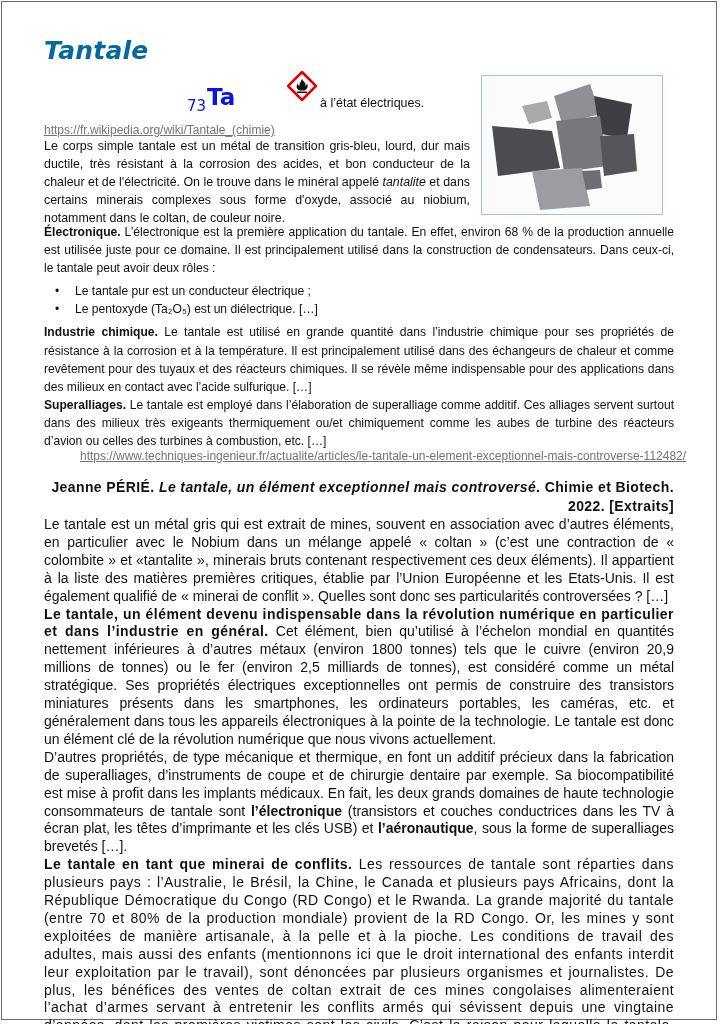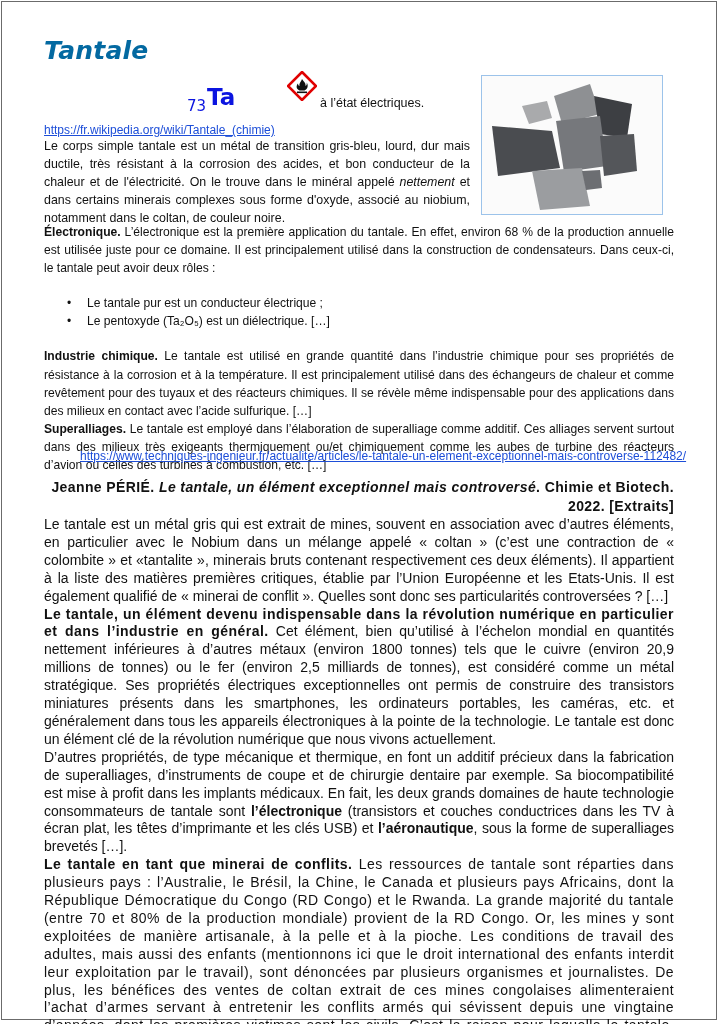--- a/index.html
+++ b/index.html
@@ -9,27 +9,27 @@
            border:1.5px solid #6b6b6b; box-sizing:border-box; }
   .title { position:absolute; left:44px; top:36px; font-weight:bold; color:#0369a1;
            font-size:25px; font-family:"DejaVu Sans", sans-serif; letter-spacing:0.2px;font-style:italic; }
   .symbol { position:absolute; left:187px; top:40px; color:#0b14e0; font-weight:bold;
             font-family:"DejaVu Sans", sans-serif; font-size:23px;margin-top:44px; }
   .symbol .z { font-size:15px; font-weight:normal; position:relative; top:6px; margin-right:1px; }
   .hazard { position:absolute; left:287px; top:71px; width:30px; height:30px; }
   .hazard-text { position:absolute; left:320px; top:96px; font-size:12.5px; }
   .photo { position:absolute; left:481px; top:75px; width:182px; height:140px;
            border:1px solid #9cc3ea; box-sizing:border-box; overflow:hidden; background:#f7f7f7; }
-  a.link { color:#1d4ed8; text-decoration:underline; font-size:12px; }
+  a.link { color:#737373; text-decoration:underline; font-size:12px; }
   .wiki-link { position:absolute; left:44px; top:123px; }
   .block { position:absolute; left:44px; font-size:12.4px; line-height:18.1px; text-align:justify; }
   .intro { top:137px; width:426px; }
   .p { margin:0; }
   .b { font-weight:bold;margin-top:24px; }
-  ul.bul { margin:17px; padding:0; list-style:none; }
+  ul.bul { margin:5px; padding:0; list-style:none; }
   ul.bul li { position:relative; padding-left:26px; }
   ul.bul li:before { content:"•"; position:absolute; left:6px; }
   .sec1 { top:223px; width:630px; font-size:12.1px; }
   .link2 { position:absolute; left:44px; top:448px; width:620px; line-height:17px;padding-left:36px; }
   .ref { position:absolute; left:44px; top:478px; width:630px; font-size:14px; line-height:19px;
          font-weight:bold; letter-spacing:0.4px;text-align:right; }
   .ref i { font-style:italic; }
   .sec2 { top:516px; width:630px; font-size:14px; line-height:17.9px; }
   .spaced { letter-spacing:0.45px; }
 </style>
@@ -58,21 +58,21 @@
     <polygon points="74,45 118,40 125,90 82,96" fill="#76787c"></polygon>
     <polygon points="118,60 152,58 155,95 122,100" fill="#54565a"></polygon>
     <polygon points="50,95 100,92 108,130 58,134" fill="#9b9da0"></polygon>
     <polygon points="100,95 118,94 120,112 104,114" fill="#6c6e72"></polygon>
   </svg>
 </div>
 
 <a class="link wiki-link">https://fr.wikipedia.org/wiki/Tantale_(chimie)</a>
 
 <div class="block intro">
-  <p class="p"><span>Le corps simple tantale est un métal de transition gris-bleu, lourd, dur mais ductile, très résistant à la corrosion des acides, et bon conducteur de la chaleur et de l'électricité. On le trouve dans le minéral appelé </span><i>nettement</i><span> et dans certains minerais complexes sous forme d'oxyde, associé au niobium, notamment dans le coltan, de couleur noire.</span></p>
+  <p class="p"><span>Le corps simple tantale est un métal de transition gris-bleu, lourd, dur mais ductile, très résistant à la corrosion des acides, et bon conducteur de la chaleur et de l'électricité. On le trouve dans le minéral appelé </span><i>tantalite</i><span> et dans certains minerais complexes sous forme d'oxyde, associé au niobium, notamment dans le coltan, de couleur noire.</span></p>
 </div>
 
 <div class="block sec1">
   <p class="p"><span class="b">Électronique.</span><span> L’électronique est la première application du tantale. En effet, environ 68 % de la production annuelle est utilisée juste pour ce domaine. Il est principalement utilisé dans la construction de condensateurs. Dans ceux-ci, le tantale peut avoir deux rôles :</span></p>
   <ul class="bul">
     <li>Le tantale pur est un conducteur électrique ;</li>
     <li>Le pentoxyde (Ta₂O₅) est un diélectrique. […]</li>
   </ul>
   <p class="p"><span class="b">Industrie chimique.</span><span> Le tantale est utilisé en grande quantité dans l’industrie chimique pour ses propriétés de résistance à la corrosion et à la température. Il est principalement utilisé dans des échangeurs de chaleur et comme revêtement pour des tuyaux et des réacteurs chimiques. Il se révèle même indispensable pour des applications dans des milieux en contact avec l’acide sulfurique. […]</span></p>
   <p class="p"><span class="b">Superalliages.</span><span> Le tantale est employé dans l’élaboration de superalliage comme additif. Ces alliages servent surtout dans des milieux très exigeants thermiquement ou/et chimiquement comme les aubes de turbine des réacteurs d’avion ou celles des turbines à combustion, etc. […]</span></p>

